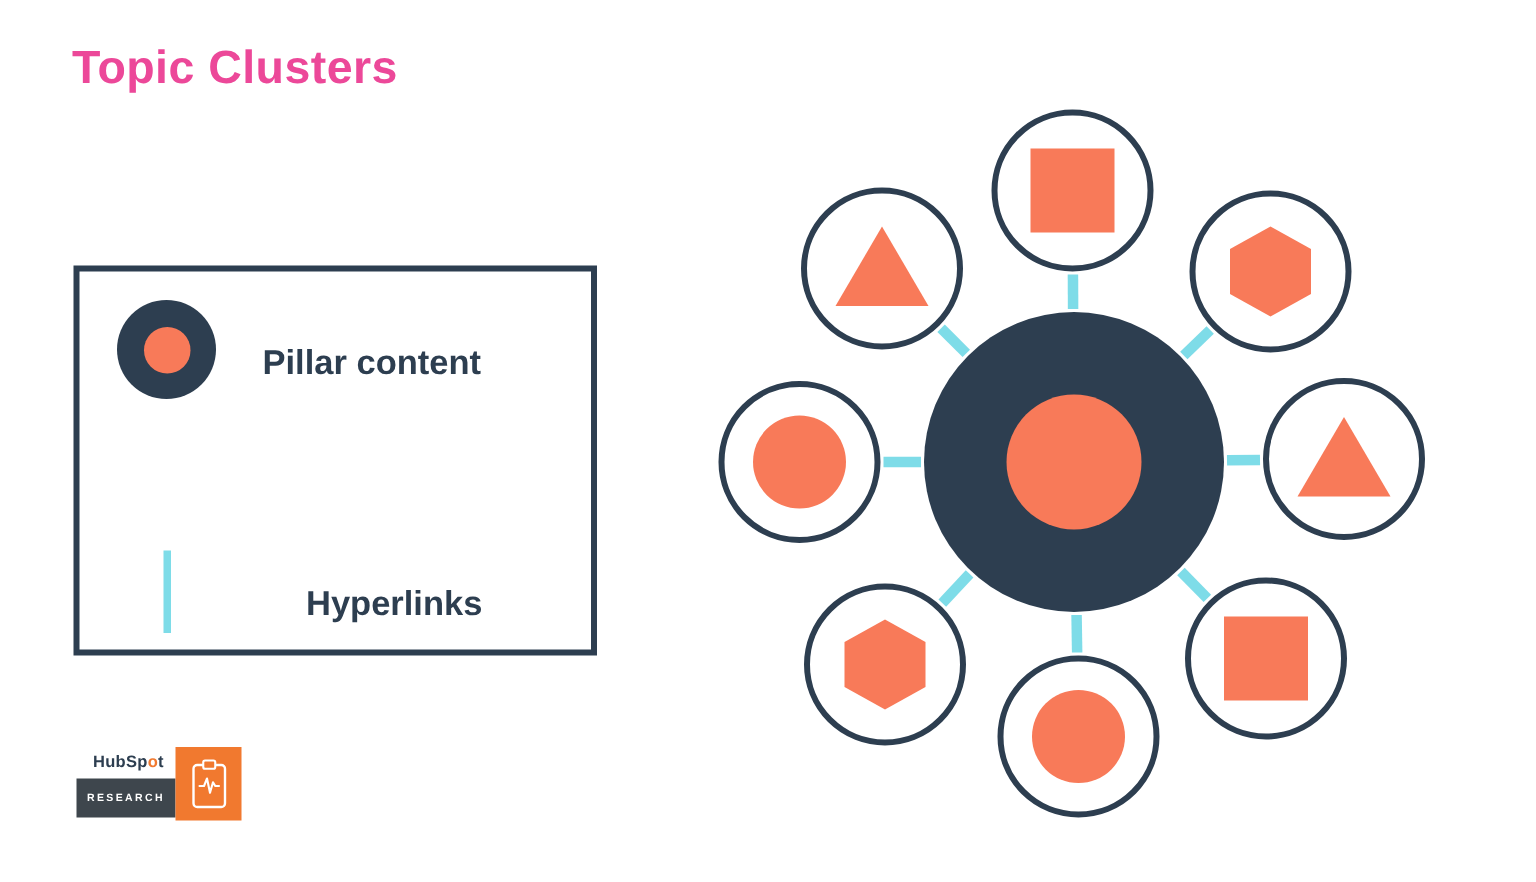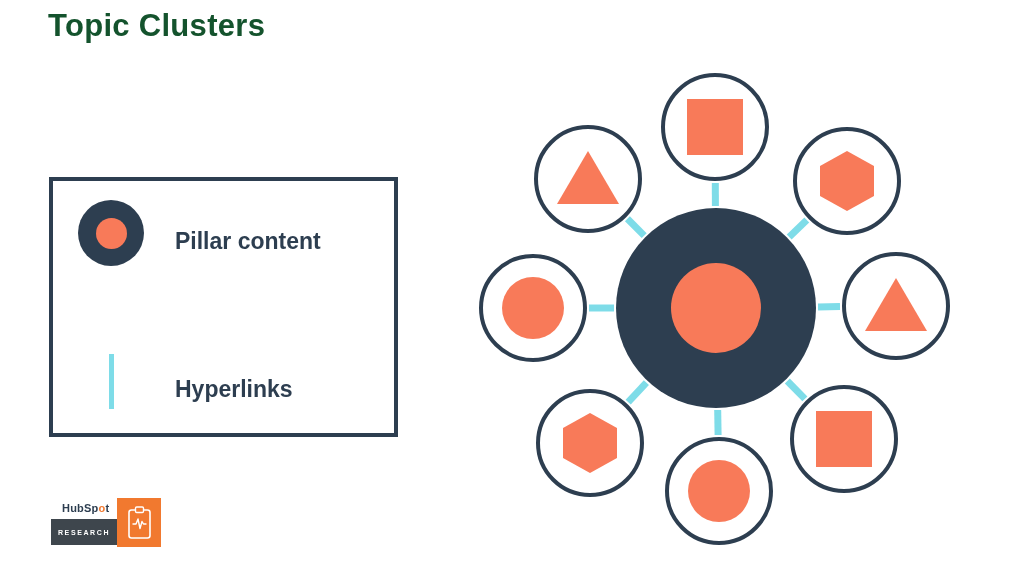--- a/index.html
+++ b/index.html
@@ -7,26 +7,26 @@
     position: relative;
     width: 1024px;
     height: 588px;
     background: #ffffff;
     overflow: hidden;
     font-family: "Liberation Sans", sans-serif;
   }
   .title {
     position: absolute;
     left: 48px;
-    top: 8px;
+    top: 27px;
     margin: 0;
     font-size: 31px;
     font-weight: 700;
     letter-spacing: 0.3px;
-    color: #14532d;
+    color: #ec4899;
   }
   .legend {
     position: absolute;
     left: 49px;
     top: 177px;
     width: 341px;
     height: 252px;
     border: 4px solid #2d3e50;
     background: #ffffff;
   }
@@ -45,21 +45,21 @@
   .legend-label {
     margin-left: 30px;
     font-size: 23px;
     font-weight: 700;
     color: #2d3e50;
     white-space: nowrap;
     margin-top: 16px;
   }
   .row-pillar  { top: 19px;  height: 66px; }
   .row-cluster { top: 100px; height: 64px; }
-  .row-links   { top: 172px; height: 56px; }
+  .row-links   { top: 185px; height: 56px; gap: 29px; }
   .pillar-swatch {
     width: 66px; height: 66px;
     border-radius: 50%;
     background: #2d3e50;
     display: flex; justify-content: center; align-items: center;
   }
   .pillar-swatch .core {
     width: 31px; height: 31px;
     border-radius: 50%;
     background: #f87a59;

